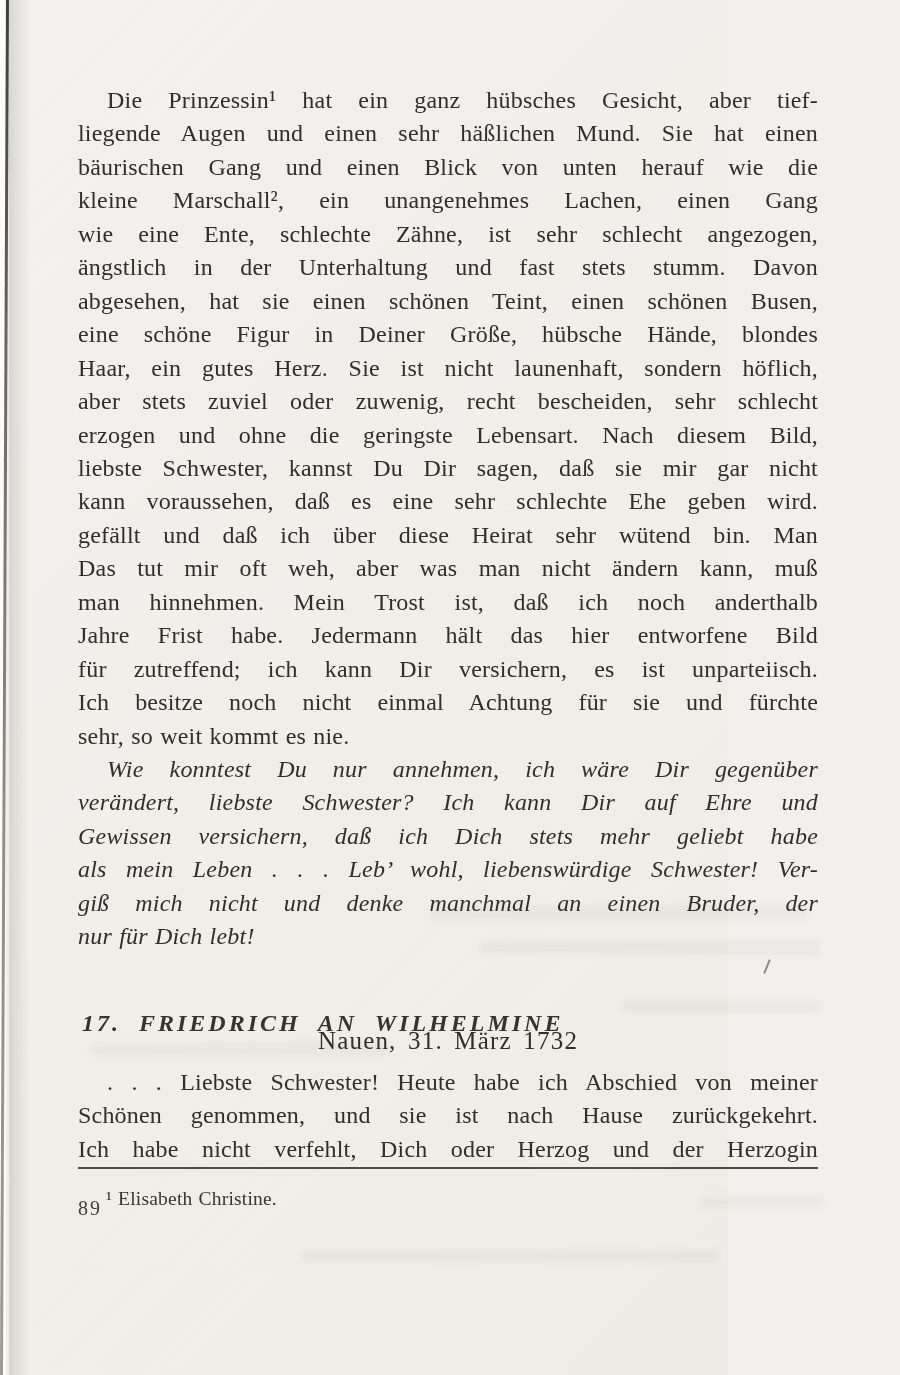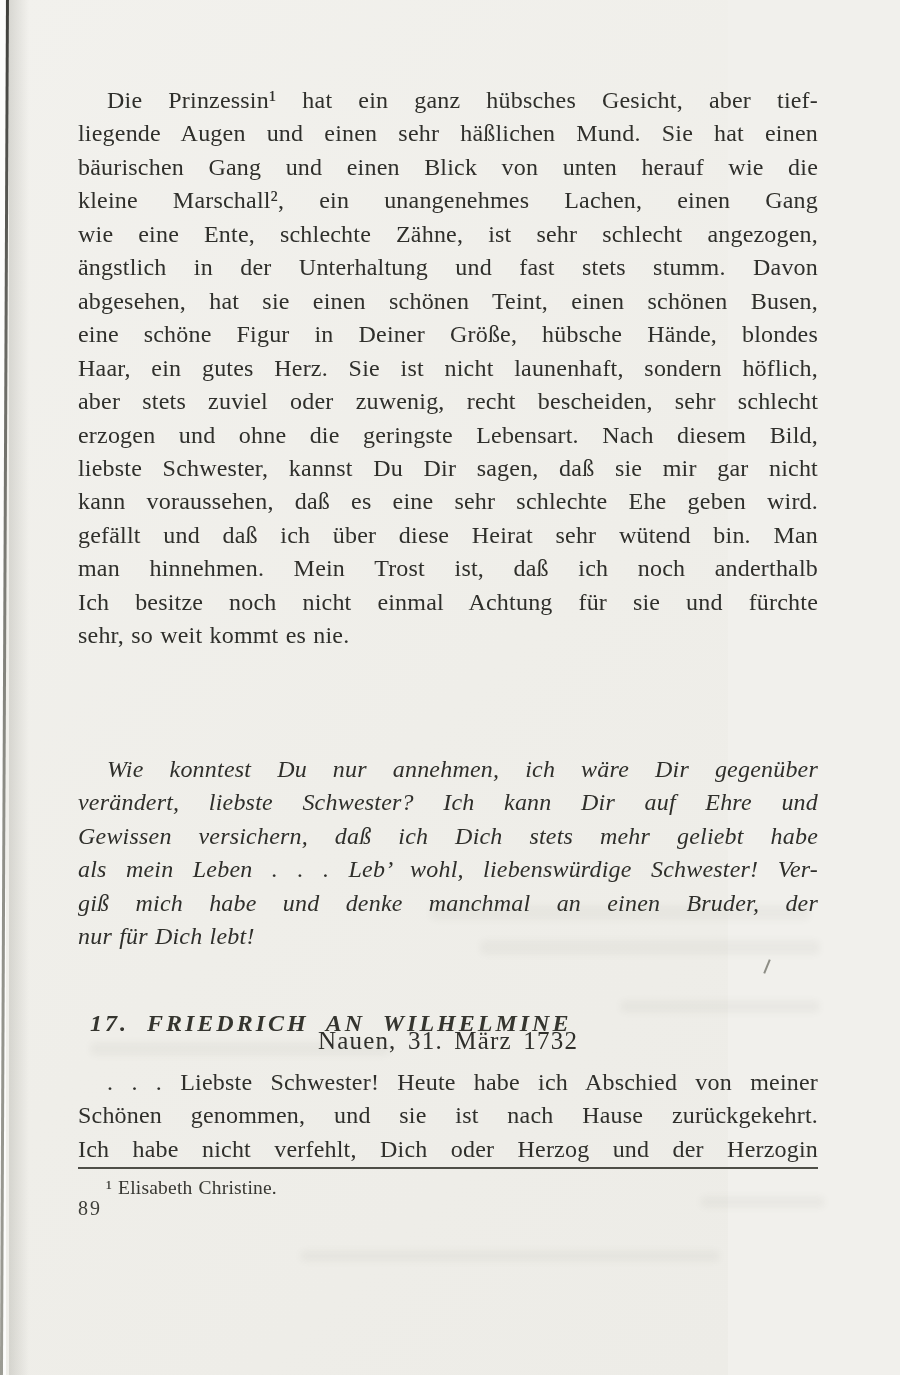--- a/index.html
+++ b/index.html
@@ -49,21 +49,21 @@
     letter-spacing: 0.2px;
     word-spacing: 1px;
   }
   .line.indent { text-indent: 29px; }
   .line.short { text-align-last: left; }
 
   #para-1 { top: 84px; }
   #para-2 { top: 753px; font-style: italic; }
 
   .letter-heading {
-    position: absolute; top: 990px; left: 12px;
+    position: absolute; top: 990px; left: 4px;
     font-style: italic;
     font-size: 24px;
     letter-spacing: 3px;
     word-spacing: 9px;
     color: #35352f;
     white-space: nowrap;
   }
   .dateline {
     position: absolute; top: 1027px; left: 0; width: 740px;
     font-size: 25px;
@@ -77,21 +77,21 @@
     position: absolute; top: 1167px; left: 0;
     width: 740px; height: 2px;
     background: #4e4e47;
   }
   .footnotes { position: absolute; top: 1174px; left: 0; width: 740px; }
   .footnotes .line {
     font-size: 19.5px;
     line-height: 28.5px;
     color: #373732;
   }
-  .footnotes .line.indent { text-indent: 28px; }
+  .footnotes .line.indent { text-indent: 28px; margin-top: 11px; }
 
   .page-number {
     position: absolute; top: 1197px; left: 0; width: 740px;
     text-align: left;
     font-size: 20px;
     letter-spacing: 2px;
     color: #3e3e38;
   }
 
   
@@ -139,31 +139,34 @@
         <div class="line">wie eine Ente, schlechte Zähne, ist sehr schlecht angezogen,</div>
         <div class="line">ängstlich in der Unterhaltung und fast stets stumm. Davon</div>
         <div class="line">abgesehen, hat sie einen schönen Teint, einen schönen Busen,</div>
         <div class="line">eine schöne Figur in Deiner Größe, hübsche Hände, blondes</div>
         <div class="line">Haar, ein gutes Herz. Sie ist nicht launenhaft, sondern höflich,</div>
         <div class="line">aber stets zuviel oder zuwenig, recht bescheiden, sehr schlecht</div>
         <div class="line">erzogen und ohne die geringste Lebensart. Nach diesem Bild,</div>
         <div class="line">liebste Schwester, kannst Du Dir sagen, daß sie mir gar nicht</div>
         <div class="line">kann voraussehen, daß es eine sehr schlechte Ehe geben wird.</div>
         <div class="line">gefällt und daß ich über diese Heirat sehr wütend bin. Man</div>
+        <div class="line">Das tut mir oft weh, aber was man nicht ändern kann, muß</div>
         <div class="line">man hinnehmen. Mein Trost ist, daß ich noch anderthalb</div>
+        <div class="line">Jahre Frist habe. Jedermann hält das hier entworfene Bild</div>
+        <div class="line">für zutreffend; ich kann Dir versichern, es ist unparteiisch.</div>
         <div class="line">Ich besitze noch nicht einmal Achtung für sie und fürchte</div>
         <div class="line short">sehr, so weit kommt es nie.</div>
       </section>
 
     <section class="para" id="para-2">
         <div class="line indent">Wie konntest Du nur annehmen, ich wäre Dir gegenüber</div>
         <div class="line">verändert, liebste Schwester? Ich kann Dir auf Ehre und</div>
         <div class="line">Gewissen versichern, daß ich Dich stets mehr geliebt habe</div>
         <div class="line">als mein Leben . . . Leb’ wohl, liebenswürdige Schwester! Ver-</div>
-        <div class="line">giß mich habe und denke manchmal an einen Bruder, der</div>
+        <div class="line">giß mich nicht und denke manchmal an einen Bruder, der</div>
         <div class="line short">nur für Dich lebt!</div>
       </section>
 
     <h2 class="letter-heading">17. FRIEDRICH AN WILHELMINE</h2>
 
     <div class="dateline">Nauen, 31. März 1732</div>
 
     <section class="para" id="para-3">
         <div class="line indent">. . . Liebste Schwester! Heute habe ich Abschied von meiner</div>
         <div class="line">Schönen genommen, und sie ist nach Hause zurückgekehrt.</div>

